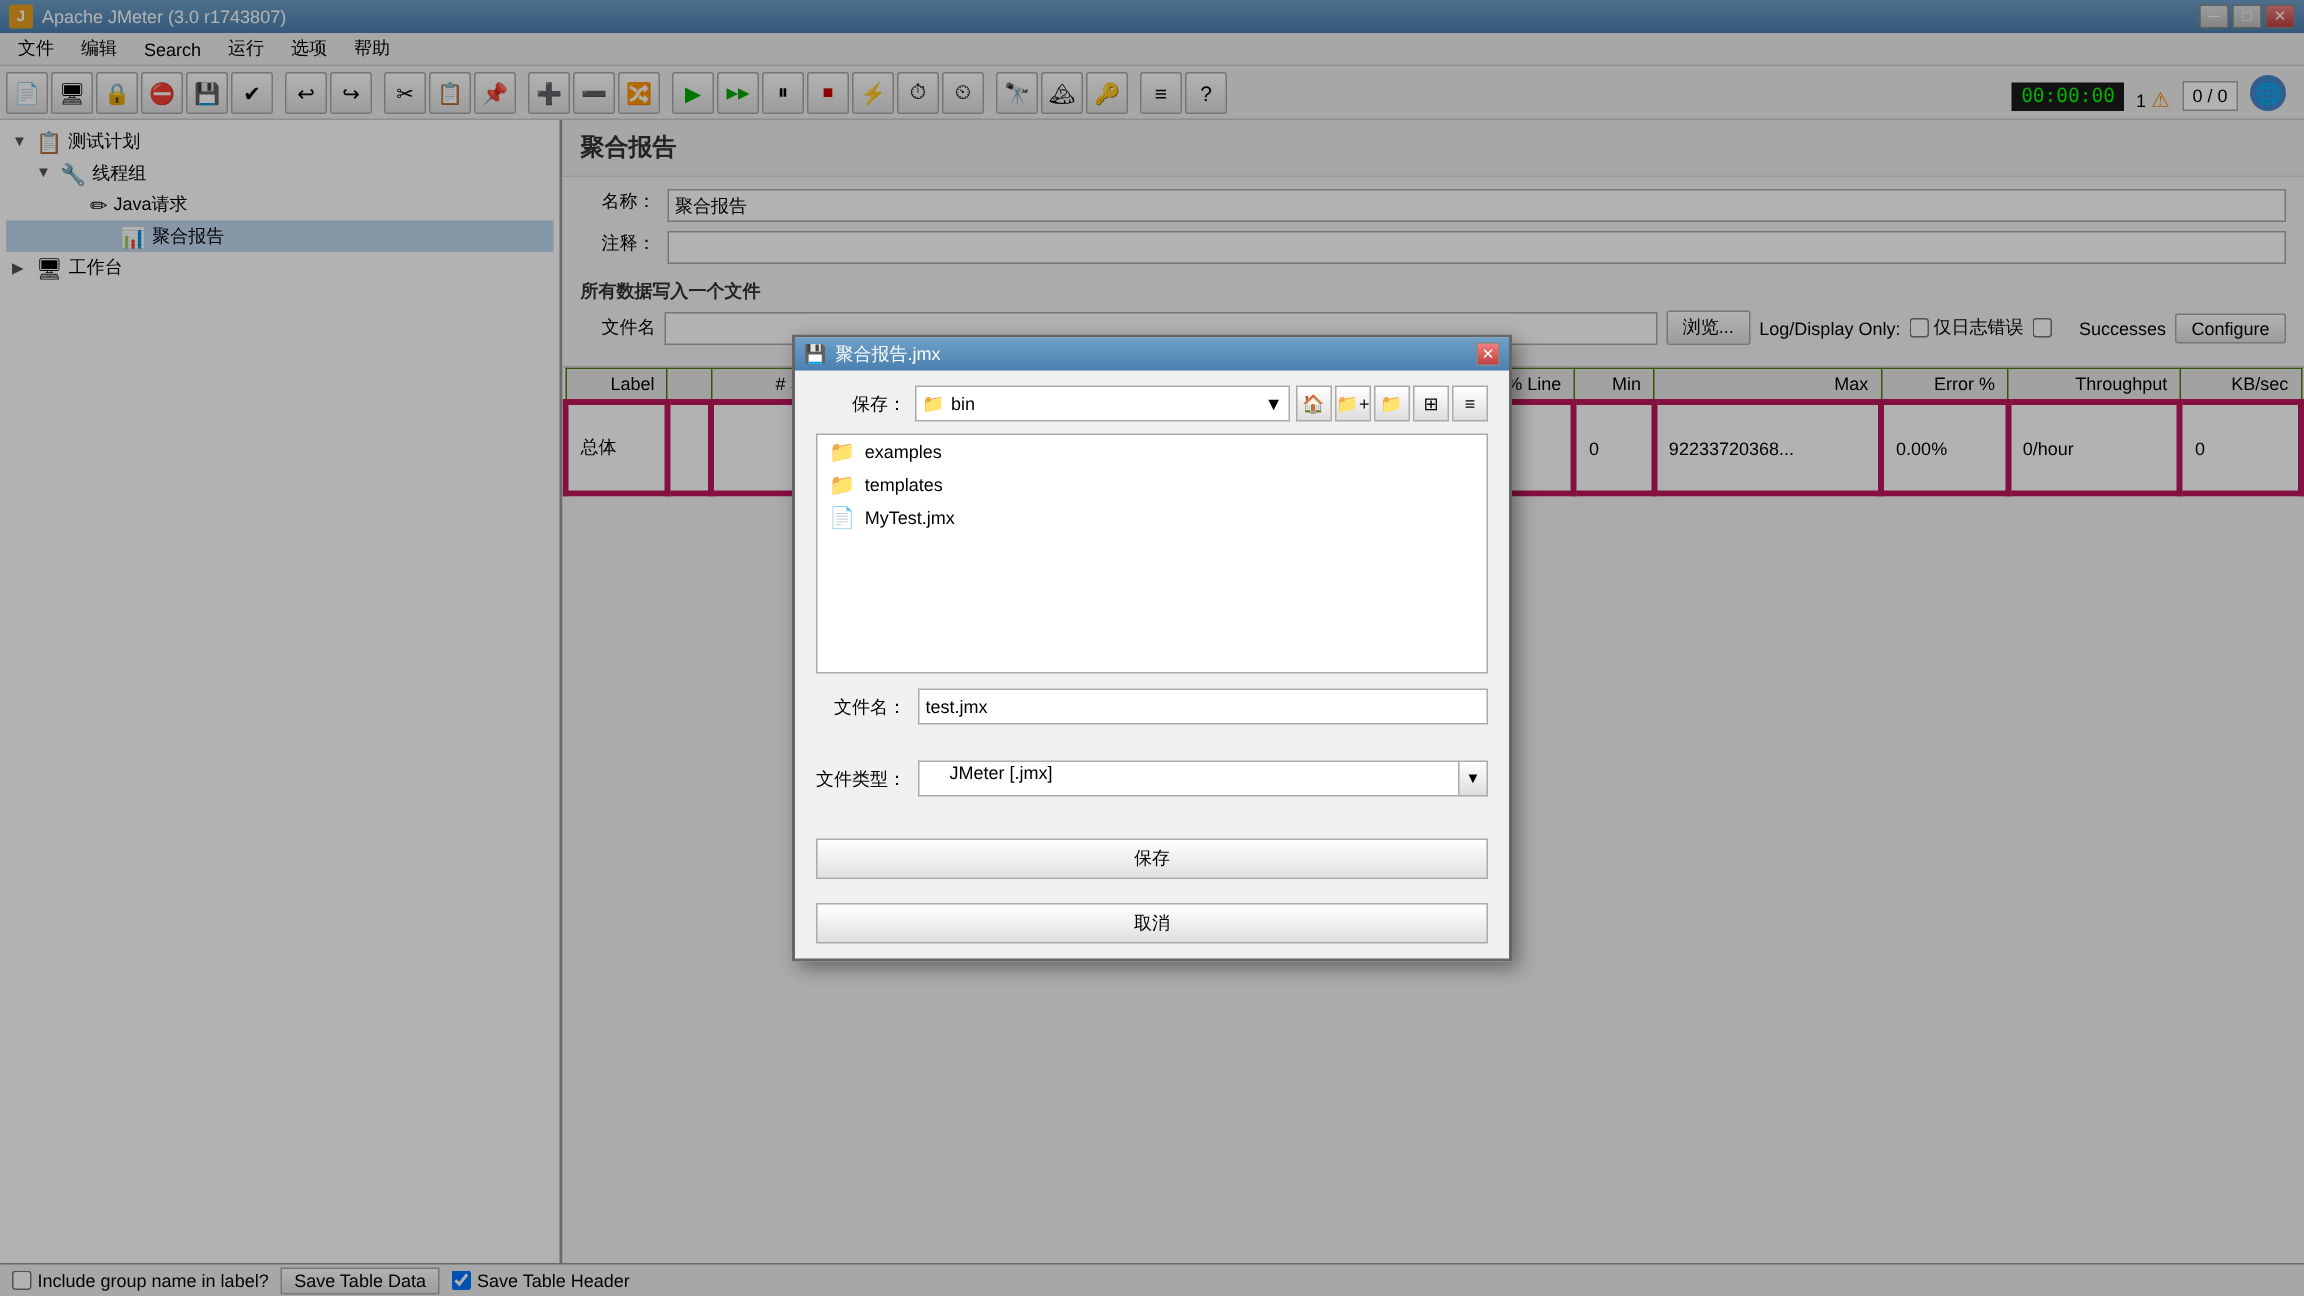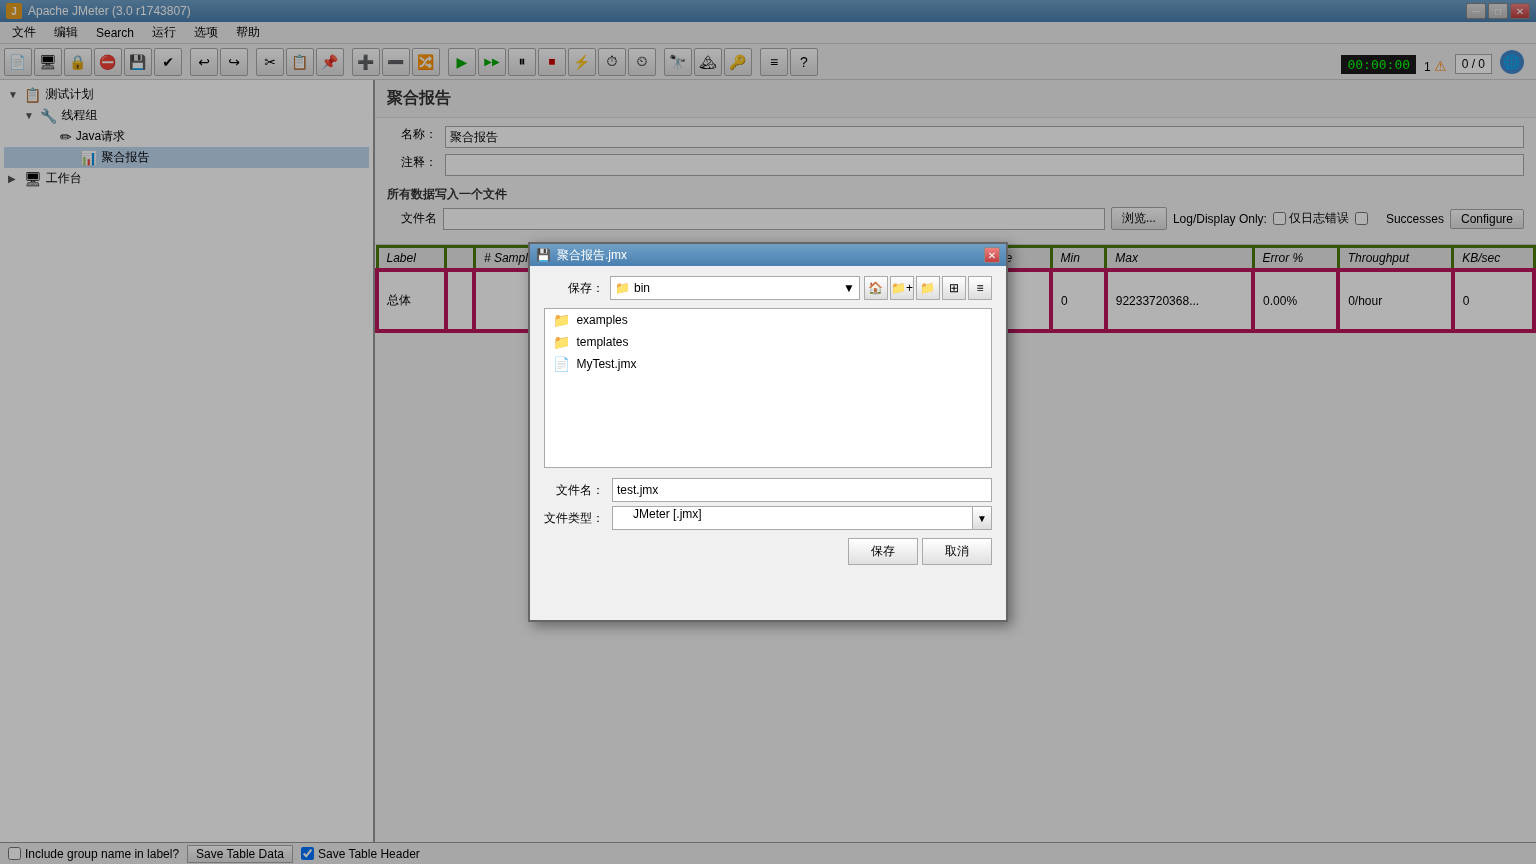--- a/index.html
+++ b/index.html
@@ -206,25 +206,24 @@
       border-top: 1px solid #ccc;
       overflow-x: auto;
     }
     .data-table {
       width: 100%;
       border-collapse: collapse;
       font-size: 12px;
     }
     .data-table th {
       background: #e8e8e8;
-      border: 3px solid #4d7c0f;
+      border: 1px solid #4d7c0f;
       padding: 3px 8px;
-      text-align: left;
+      text-align: right;
       font-weight: normal;
-      font-style: italic;
     }
     .data-table td {
       border: 4px solid #be185d;
       padding: 20px 8px;
       background: white;
     }
 
     
     .status-bar {
       height: 22px;
@@ -341,21 +340,21 @@
       gap: 6px;
       cursor: pointer;
       font-size: 12px;
     }
     .file-icon { font-size: 14px; color: #c8b000; }
     .file-icon-doc { font-size: 14px; color: #8888cc; }
 
     .dialog-field-row {
       display: flex;
       align-items: center;
-      margin-bottom: 4px;
+      margin-bottom: 24px;
       gap: 8px;
     }
     .dialog-field-label {
       font-size: 12px;
       width: 60px;
       text-align: right;
     }
     .dialog-text-input {
       flex: 1;
       height: 24px;
@@ -384,22 +383,23 @@
       background: linear-gradient(to bottom, #fff, #ddd);
       border: 1px solid #aaa;
       display: flex; align-items: center; justify-content: center;
       cursor: pointer;
       font-size: 10px;
     }
 
     .dialog-button-row {
       display: flex;
       justify-content: flex-end;
-      gap: 4px;
+      gap: 16px;
       padding-top: 4px;
+      flex-direction: column;
     }
     .dialog-btn {
       padding: 4px 20px;
       background: linear-gradient(to bottom, #ffffff, #e0e0e0);
       border: 1px solid #aaa;
       cursor: pointer;
       font-size: 12px;
       min-width: 70px;
     }
 

